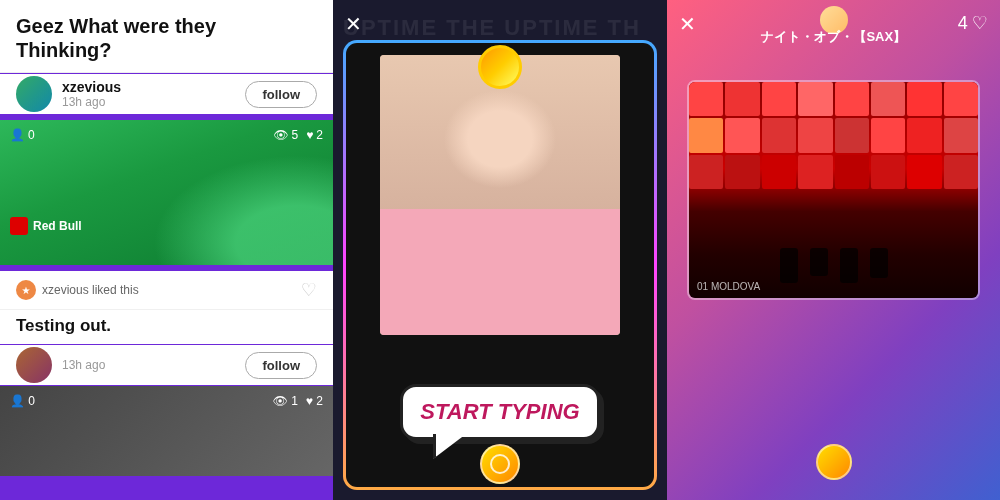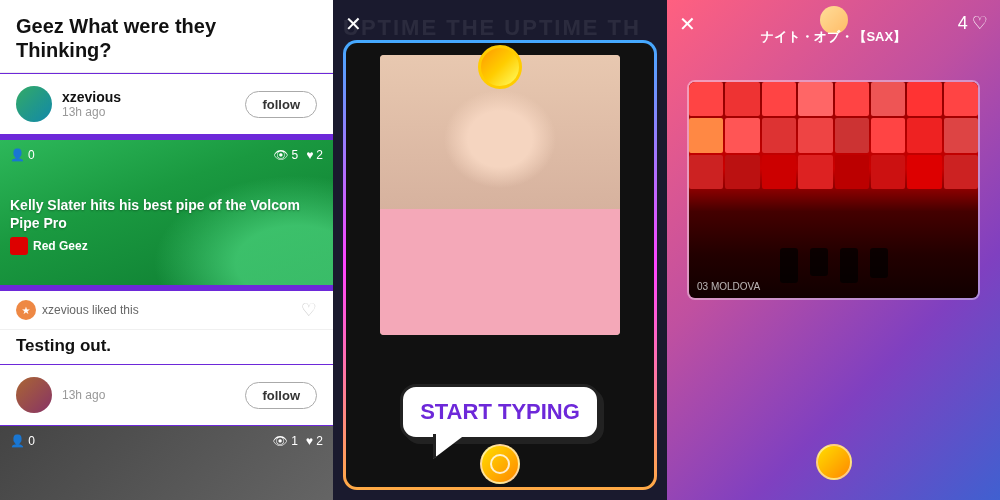--- a/index.html
+++ b/index.html
@@ -29,21 +29,21 @@
     .feed-title {
       font-size: 20px;
       font-weight: 800;
       color: #111;
       line-height: 1.2;
     }
 
     .feed-user-row {
       display: flex;
       align-items: center;
-      padding: 12px 16px;
+      padding: 2px 16px;
       background: #fff;
       margin-top: 1px;
     }
 
     .avatar {
       width: 36px;
       height: 36px;
       border-radius: 50%;
       background: #ccc;
       flex-shrink: 0;
@@ -329,22 +329,23 @@
       height: 22px;
       background: #fff;
       border-left: 3px solid #222;
       border-bottom: 3px solid #222;
       clip-path: polygon(0 0, 100% 0, 0 100%);
     }
 
     .typing-text {
       font-size: 22px;
       font-weight: 900;
-      color: #6d28d9;
+      color: #be185d;
       text-align: center;
+      font-style: italic;
     }
 
     
     .panel-music {
       width: 333px;
       height: 500px;
       background: #1a0a1a;
       position: relative;
       flex-shrink: 0;
       overflow: hidden;
@@ -577,24 +578,23 @@
       <span class="card-stat">
         <span>👁</span>
         <span>5</span>
       </span>
       <span class="card-stat">
         <span>♥</span>
         <span>2</span>
       </span>
     </div>
     <div class="card-text">
-      <div class="card-title">Kelly Slater hits his best pipe of the Volcom Pipe Pro</div>
       <div class="card-source">
         <div class="source-logo"></div>
-        <span class="source-name">Red Geez</span>
+        <span class="source-name">Red Bull</span>
       </div>
     </div>
   </div>
 
   <div class="like-row">
     <div class="like-left">
       <div class="staffpick-icon">★</div>
       <span class="like-text">xzevious liked this</span>
     </div>
     <span style="color:#ccc;font-size:18px;cursor:pointer;">♡</span>
@@ -705,18 +705,18 @@
             <div class="light-dot" style="background:#d44;"></div>
             <div class="light-dot" style="background:#c22;"></div>
           </div>
       </div>
       <div style="position:absolute;bottom:15px;left:50%;transform:translateX(-50%);display:flex;gap:6px;">
         <div class="stage-figure"></div>
         <div class="stage-figure" style="height:28px;"></div>
         <div class="stage-figure"></div>
         <div class="stage-figure" style="height:30px;"></div>
       </div>
-      <div class="concert-label">03  MOLDOVA</div>
+      <div class="concert-label">01  MOLDOVA</div>
     </div>
   </div>
 
   <div class="music-bottom-logo"></div>
 </div>
 
 </body></html>

